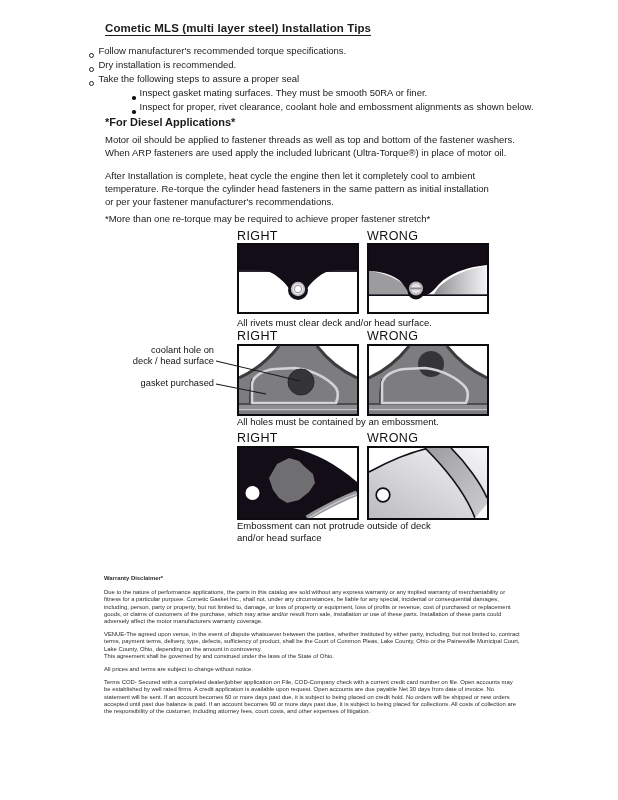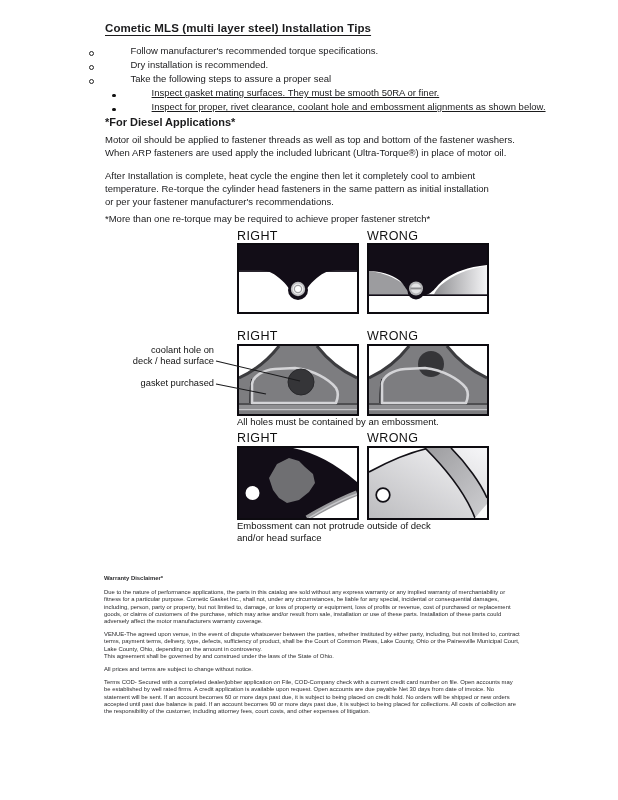--- a/index.html
+++ b/index.html
@@ -12,24 +12,24 @@
   }
   *{margin:0;padding:0;box-sizing:content-box;}
   html,body{background:#fff;}
   body{font-family:"Liberation Sans", sans-serif;color:var(--ink);}
   .page{position:relative;width:618px;height:716px;background:var(--page_bg);overflow:hidden;}
 
   .title{position:absolute;left:105px;top:22px;font-size:11.5px;font-weight:bold;
          text-decoration:underline;text-underline-offset:3px;letter-spacing:.1px;}
 
   .tips{position:absolute;left:89px;top:44px;font-size:9.5px;line-height:14px;}
-  .tip{display:flex;align-items:center;gap:32px;}
+  .tip{display:flex;align-items:flex-end;}
   .tip .marker{flex:0 0 auto;margin-right:4px;}
   .tip.l1 .marker{width:3.4px;height:3.4px;border:1px solid #222;border-radius:50%;margin-top:4.6px;}
-  .tip.l2{margin-left:23px;text-decoration:underline;}
+  .tip.l2{margin-left:43px;}
   .tip.l2 .marker{width:3.6px;height:3.6px;background:#111;border-radius:50%;margin-top:4.8px;}
 
   .diesel-heading{position:absolute;left:105px;top:116px;font-size:11px;font-weight:bold;}
   .body-p{position:absolute;left:105px;width:445px;font-size:9.5px;line-height:13px;white-space:pre-line;}
   .p1{top:133px;}
   .p2{top:169px;}
   .p3{top:212px;}
 
   .diagrams{position:absolute;left:0;top:228px;width:618px;height:320px;}
   .panel-label{position:absolute;width:123px;text-align:left;font-size:12.5px;letter-spacing:.4px;color:#111;}
@@ -110,20 +110,21 @@
       <path d="M0,26 C10,27 20,30 30,36 C36,40 40,45 42,49.5 L0,49.5 Z" fill="#9c9c9f"></path>
       <path d="M118,21 C100,23 84,30 72,40 C68,44 66,47 65,49.5 L118,49.5 Z" fill="url(#g2)"></path>
       <path d="M0,0 H118 V20 C98,22 86,27 76,34 C66,41 64,51 51,51 C38,51 38,42 30,35 C22,29 12,26.5 0,26 Z" fill="#120d17"></path>
       <circle cx="47" cy="46" r="8.5" fill="#120d17"></circle>
       <rect x="0" y="49.3" width="118" height="1.7" fill="#120d17"></rect>
       <circle cx="47" cy="43.5" r="7" fill="#b5b5b8"></circle>
       <circle cx="47" cy="43.5" r="5" fill="#e3e3e5"></circle>
       <rect x="41.5" y="42.5" width="11" height="1.9" fill="#8a8a8d"></rect>
     </svg>
 
+    <div class="caption" style="top:89px;">All rivets must clear deck and/or head surface.</div>
 
     <div class="panel-label" style="left:237px;top:101px;">RIGHT</div>
     <div class="panel-label" style="left:367px;top:101px;">WRONG</div>
 
     <svg class="dbox" style="left:237px;top:116px;" width="118" height="68" viewBox="0 0 118 68">
       <rect x="0" y="0" width="118" height="68" fill="#7d7d80"></rect>
       <path d="M0,0 H40 C30,13 17,24 0,32 Z" fill="#ffffff"></path>
       <path d="M40,0 C30,13 17,24 0,32" fill="none" stroke="#3c3c3f" stroke-width="3"></path>
       <path d="M118,0 H78 C88,13 101,24 118,32 Z" fill="#ffffff"></path>
       <path d="M78,0 C88,13 101,24 118,32" fill="none" stroke="#3c3c3f" stroke-width="3"></path>

